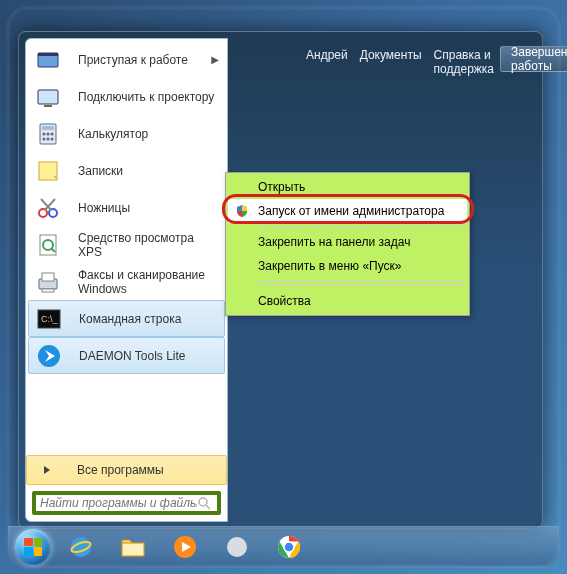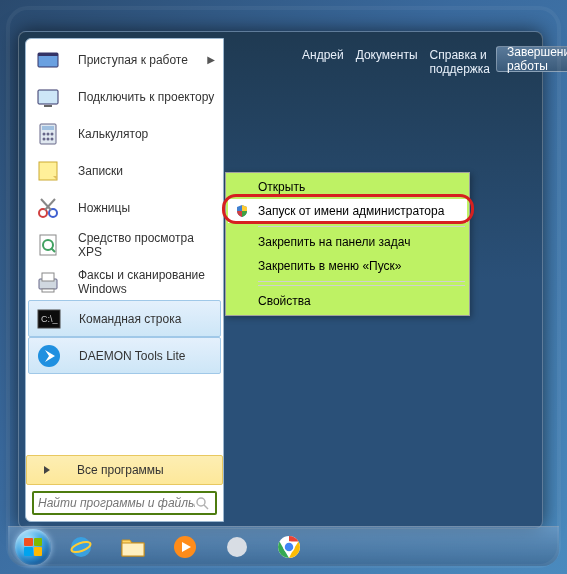--- a/index.html
+++ b/index.html
@@ -37,21 +37,21 @@
   font-size: 12px; color: #333;
   cursor: pointer; position: relative;
 }
 .prog-item.highlighted { background: linear-gradient(180deg, #e4f0fc, #cde6f7); border: 1px solid #a0c8e8; border-radius: 2px; }
 .prog-item.all-progs { background: linear-gradient(180deg, #fdeeb3, #fde89a); border: 1px solid #e8c860; border-radius: 2px; height: 30px; margin-top: 2px; }
 .prog-ico { width: 28px; height: 28px; margin-right: 16px; flex-shrink: 0; display: flex; align-items: center; justify-content: center; }
 .prog-item .arrow { margin-left: auto; font-size: 10px; color: #555; }
 
 .search-box {
   margin: 6px; height: 24px;
-  border: 2px solid #4d7c0f; border-radius: 2px;
+  border: 4px solid #4d7c0f; border-radius: 2px;
   display: flex; align-items: center; padding: 0 4px;
   background: #fff;
 }
 .search-box input { flex: 1; border: none; outline: none; font-size: 12px; font-style: italic; color: #888; background: transparent; }
 .search-box .mag { width: 16px; opacity: 0.5; }
 
 .right-pane {
   flex: 1;
   display: flex; flex-direction: row;
   padding: 8px 12px 6px;

